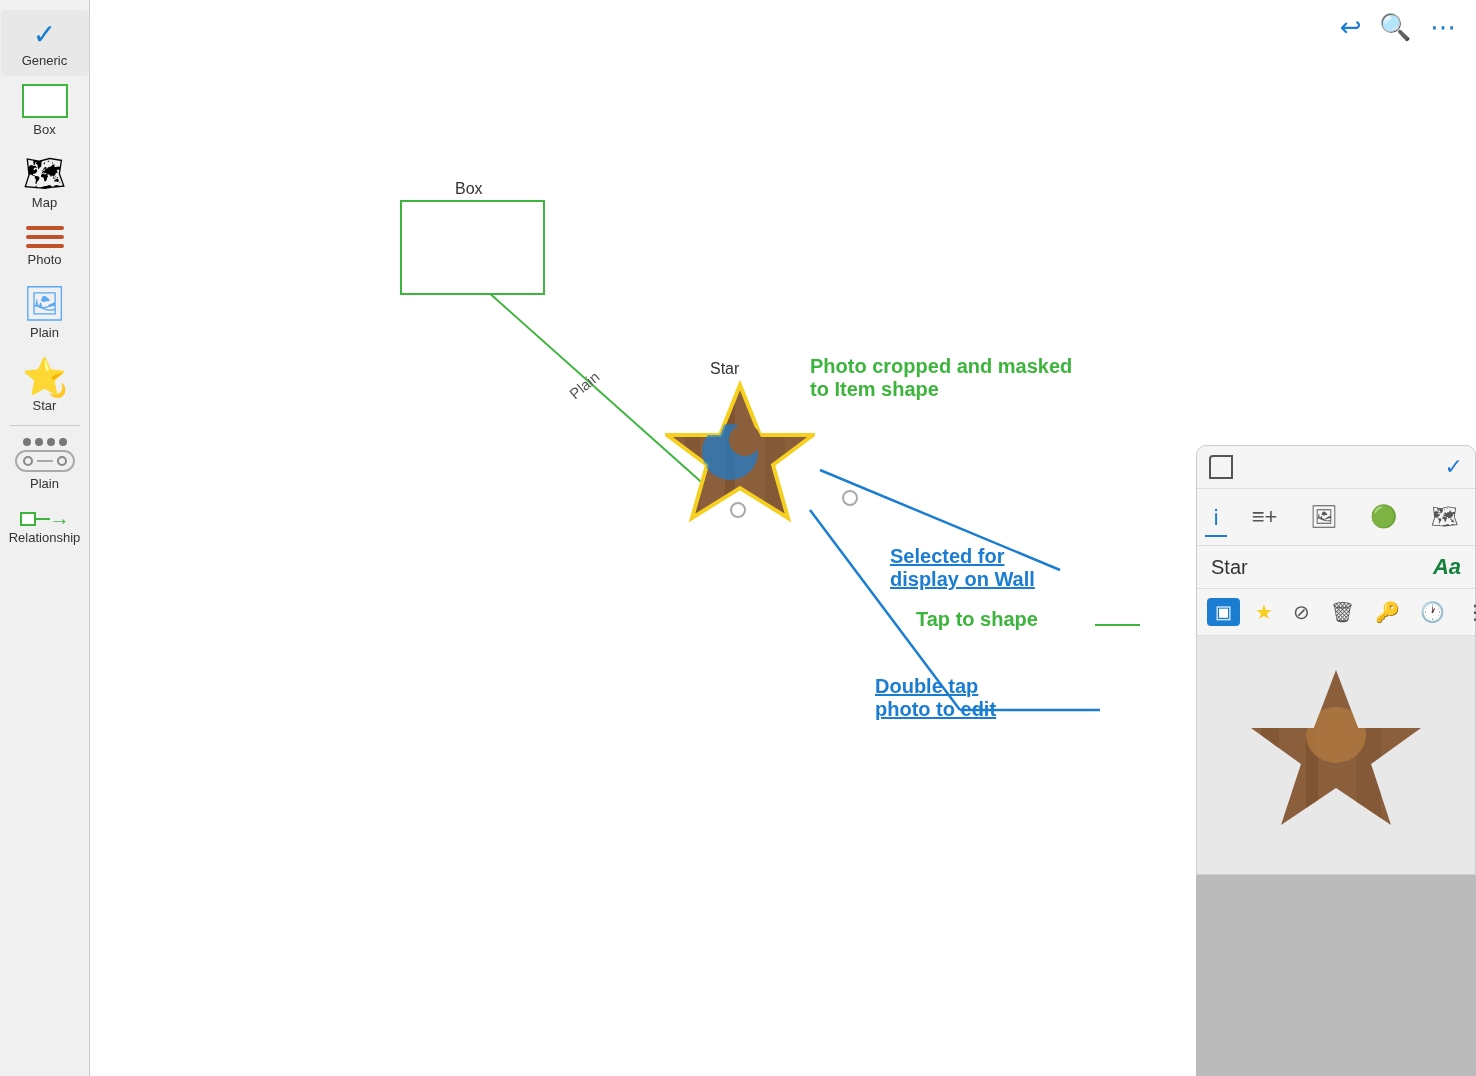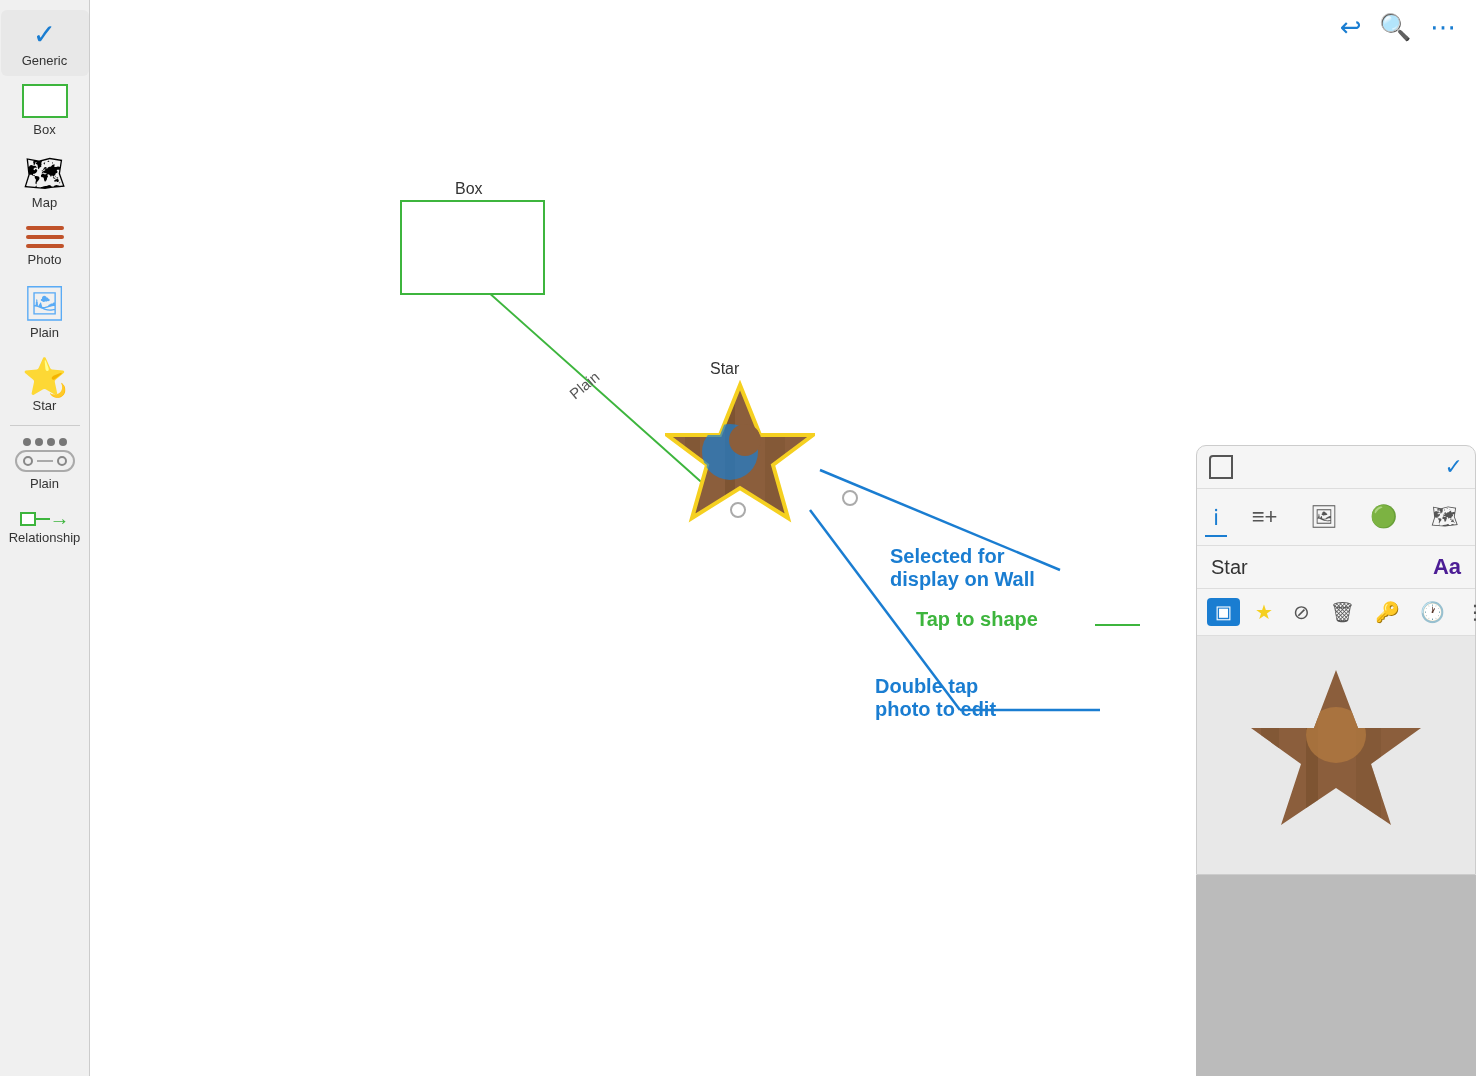--- a/index.html
+++ b/index.html
@@ -213,20 +213,21 @@
       font-weight: 600;
       color: #3db53d;
       pointer-events: none;
     }
     .callout-blue {
       position: absolute;
       font-size: 20px;
       font-weight: 600;
       color: #1a7dd1;
       pointer-events: none;
+      text-decoration: underline;
     }
 
     
     #right-panel {
       position: absolute;
       top: 445px;
       right: 0;
       width: 280px;
       height: 430px;
       background: #f5f5f5;
@@ -273,22 +274,23 @@
       justify-content: space-between;
       padding: 8px 14px;
       border-bottom: 1px solid #ddd;
     }
     .panel-name-text {
       font-size: 20px;
       color: #333;
     }
     .panel-Aa {
       font-size: 22px;
-      color: #4c1d95;
+      color: #15803d;
       font-weight: bold;
+      font-style: italic;
     }
     #right-panel-actions {
       display: flex;
       align-items: center;
       gap: 10px;
       padding: 8px 10px;
       border-bottom: 1px solid #ddd;
     }
     .action-btn {
       font-size: 20px;
@@ -438,20 +440,22 @@
       <rect x="60" y="0" width="10" height="150" fill="#6b4522" clip-path="url(#starClip)" opacity="0.4"></rect>
       <rect x="100" y="0" width="20" height="150" fill="#7a5230" clip-path="url(#starClip)" opacity="0.4"></rect>
 
       <polygon points="75,5 95,55 148,55 108,85 123,138 75,108 27,138 42,85 2,55 55,55" fill="none" stroke="#f5d020" stroke-width="4"></polygon>
 
       <circle cx="65" cy="72" r="28" fill="#1a7dd1" opacity="0.7" clip-path="url(#starClip)"></circle>
       <circle cx="80" cy="60" r="16" fill="#8B5E3C" clip-path="url(#starClip)"></circle>
     </svg>
   </div>
 
+  <div class="callout" style="top:355px;left:720px;max-width:280px;">Photo cropped and
+masked to Item shape</div>
 
   <div class="callout-blue" style="top:545px;left:800px;max-width:250px;">Selected for<br>display on Wall</div>
 
   <div class="callout" style="top:608px;left:826px;">Tap to shape</div>
 
   <div class="callout-blue" style="top:675px;left:785px;max-width:220px;">Double tap<br>photo to edit</div>
 
   <div id="right-panel">
     <div id="right-panel-header">
       <div class="panel-corner"></div>

